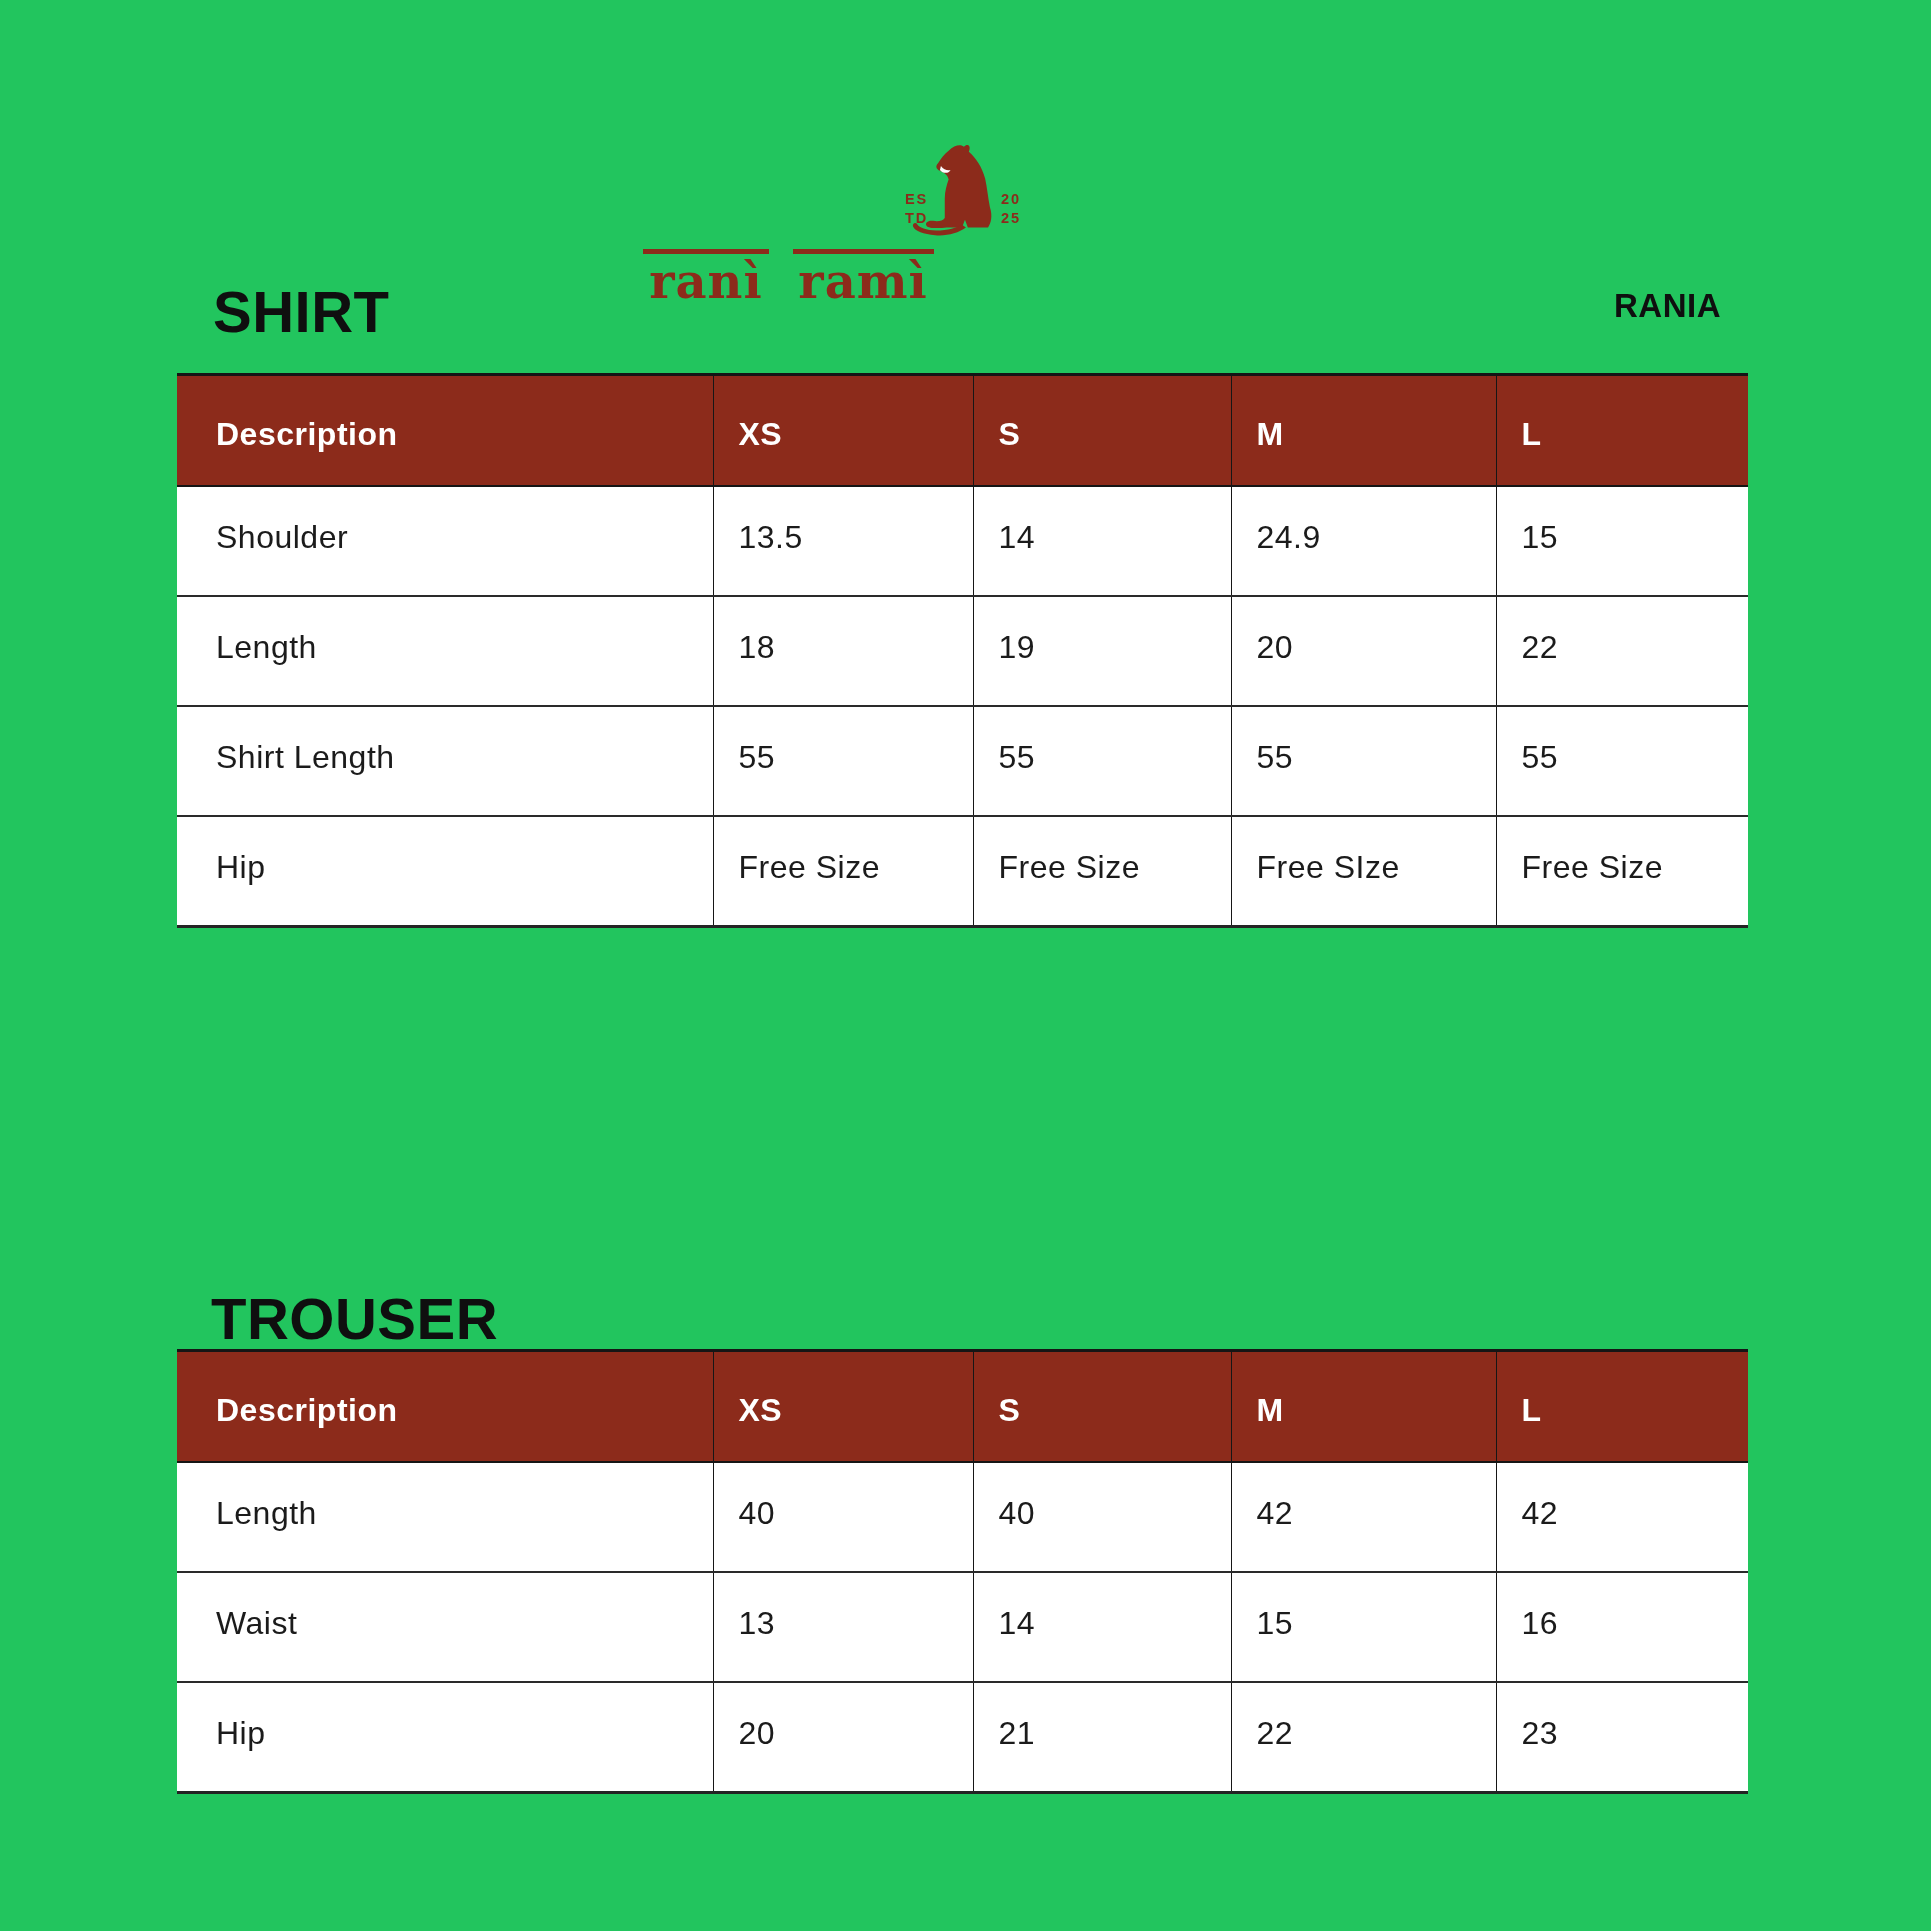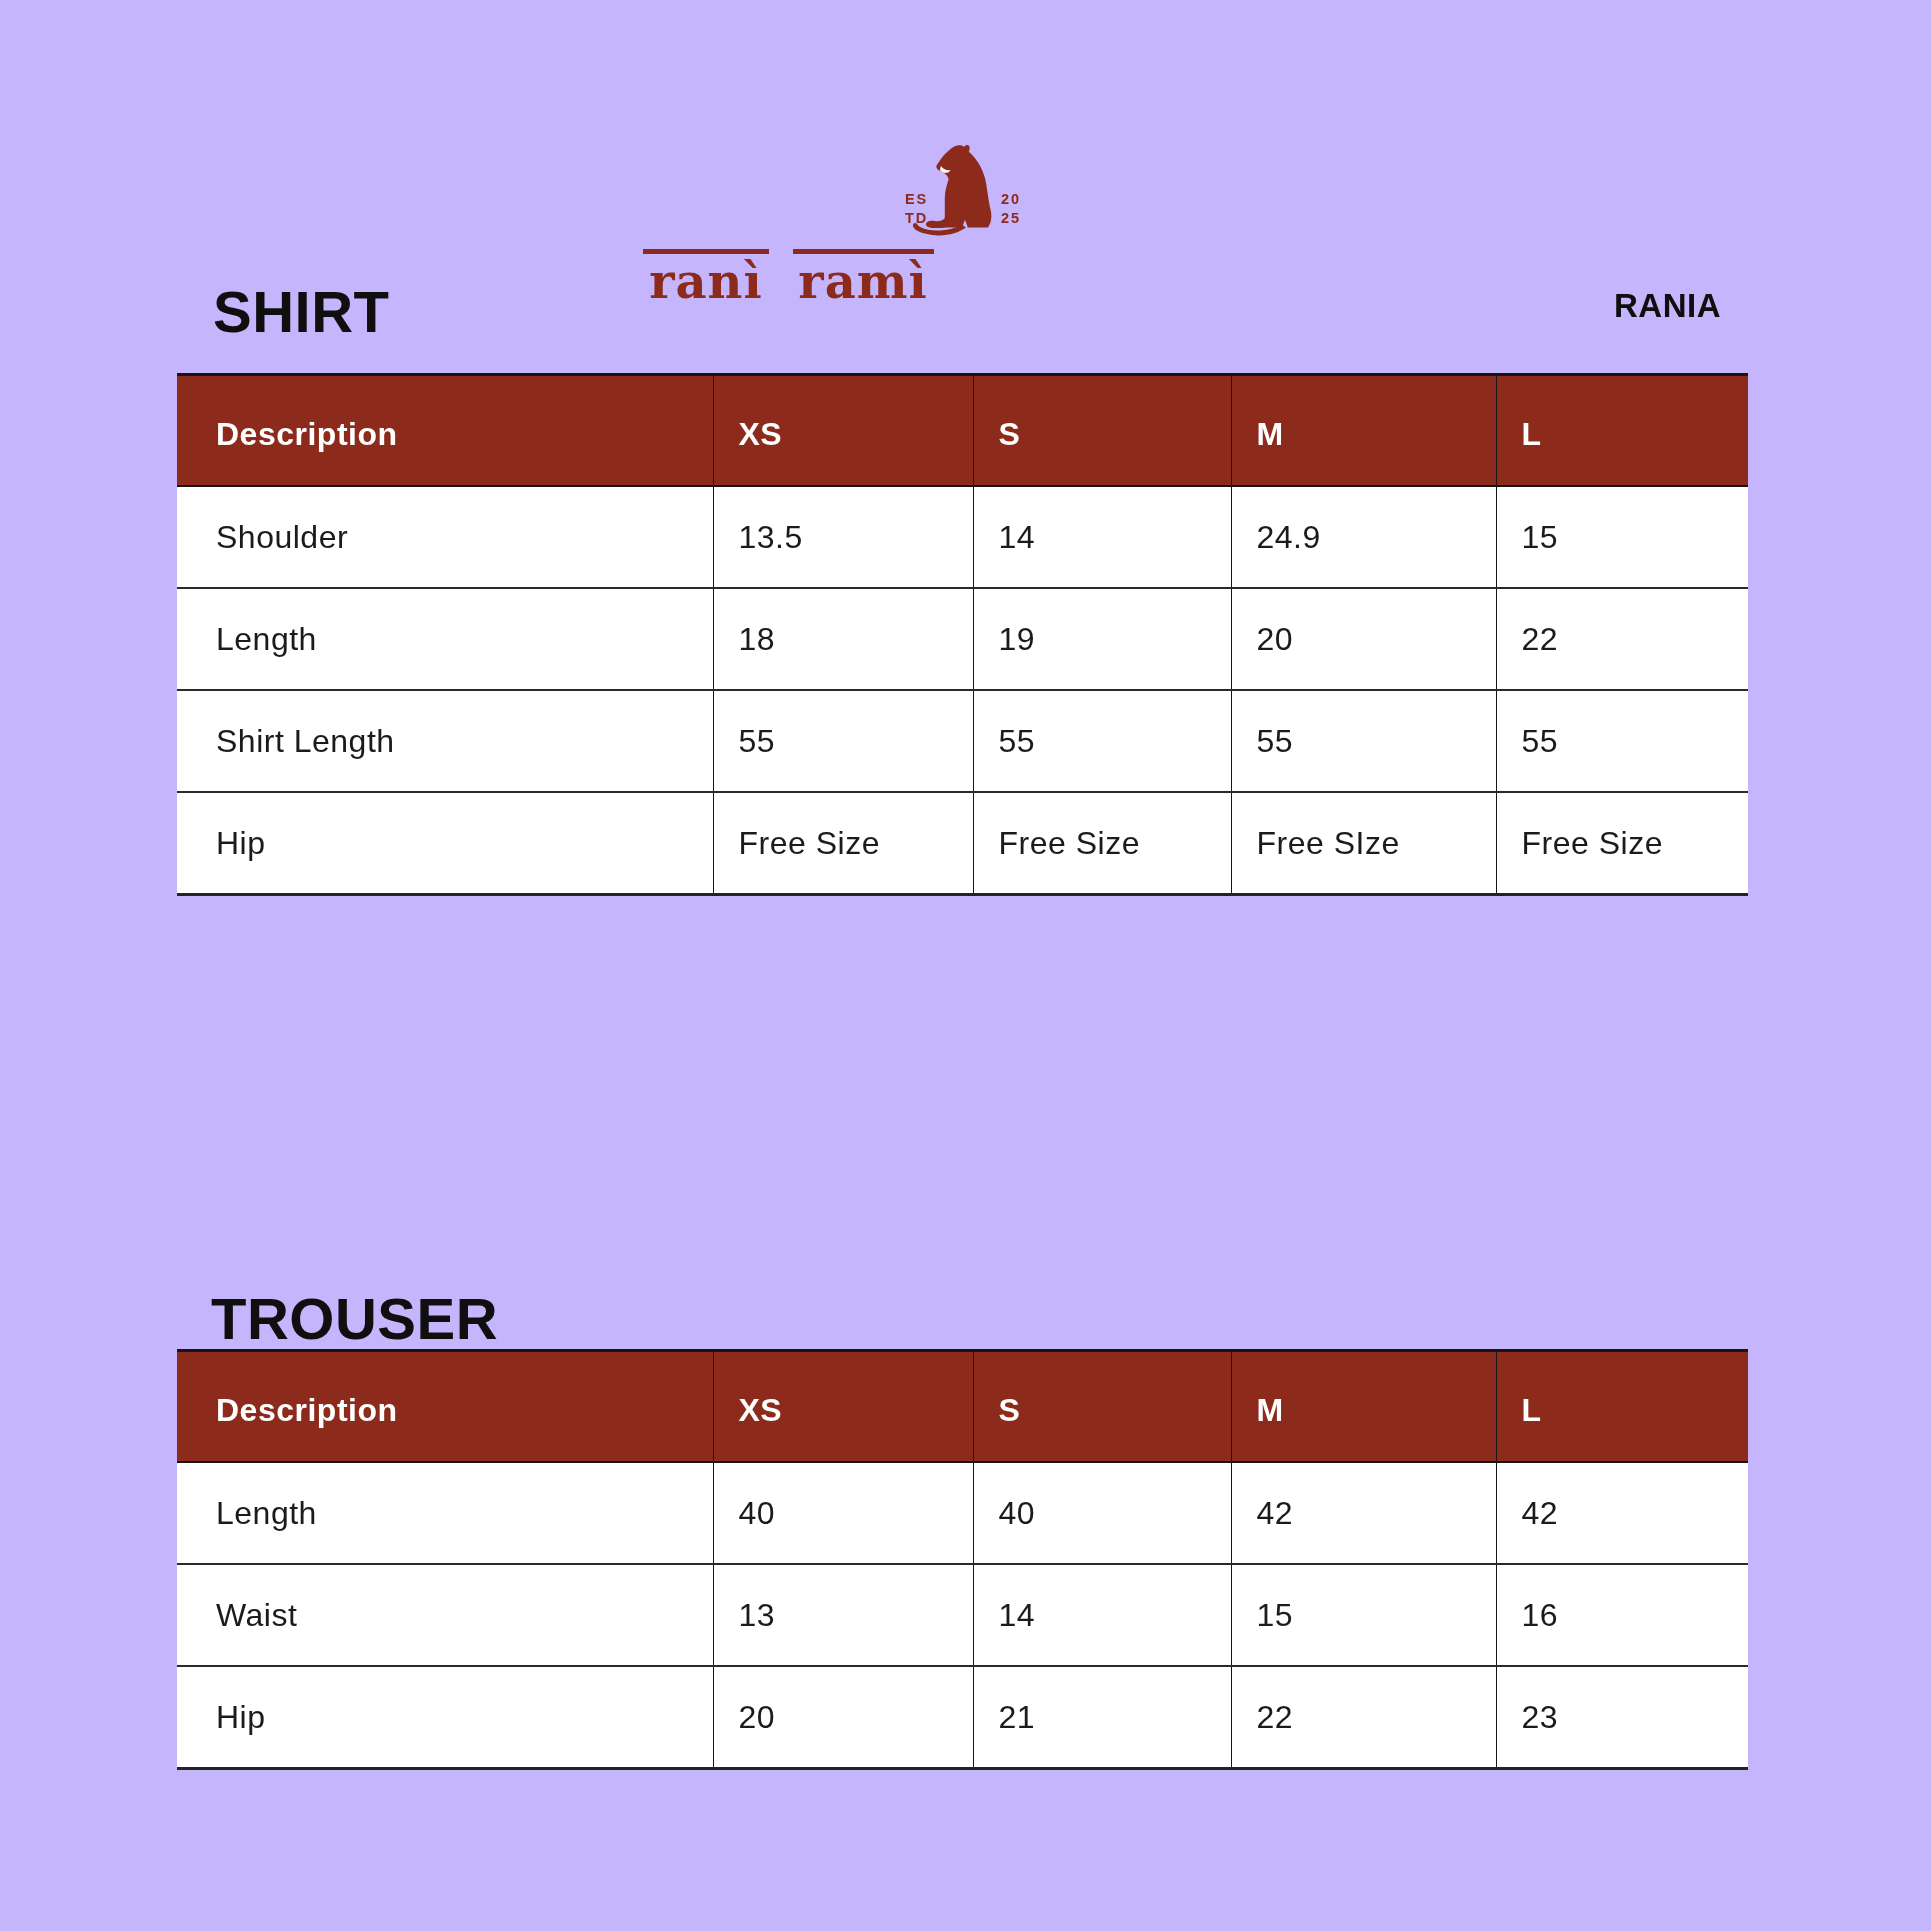--- a/index.html
+++ b/index.html
@@ -5,21 +5,21 @@
   :root{
     --accent-red:#8C2B1B;
     --header-text:#FFFFFF;
     --body-text:#1B1B1B;
     --grid-line:#2A2A2A;
   }
   html,body{margin:0;padding:0;background:#e8e8e8;}
   .page{
     position:relative;
     width:1931px;height:1931px;
-    background:#c4b5fd;
+    background:#22c55e;
     font-family:"Liberation Sans", sans-serif;
     overflow:hidden;
   }
 
   
   .tiger-svg{position:absolute;left:906px;top:143px;width:91px;height:98px;}
   .tiger-body{fill:var(--accent-red,#8C2B1B);}
   .tiger-mouth{fill:#FFFFFF;}
   .estd{
     position:absolute;top:190px;
@@ -74,21 +74,21 @@
     height:101px;vertical-align:middle;
     border-top:3.9px solid #151515;
     border-bottom:2.9px solid #151515;
     padding:8px 0 0 25px;letter-spacing:0.5px;
   }
   .size-table td{
     background:#FFFFFF;
     font-size:32px;font-weight:400;text-align:left;
     height:100px;vertical-align:middle;
     border-bottom:2.9px solid var(--grid-line,#2A2A2A);
-    padding:0 0 0 25px;letter-spacing:0.5px;
+    padding:0 0 8px 25px;letter-spacing:0.5px;
   }
   .size-table th:first-child,
   .size-table td:first-child{padding-left:39px;}
   .size-table th + th,
   .size-table td + td{border-left:1.9px solid #161616;margin-top:32px;}
   .size-table tbody tr:last-child td{border-bottom:3.9px solid #242424;}
 </style>
 </head>
 <body>
 

